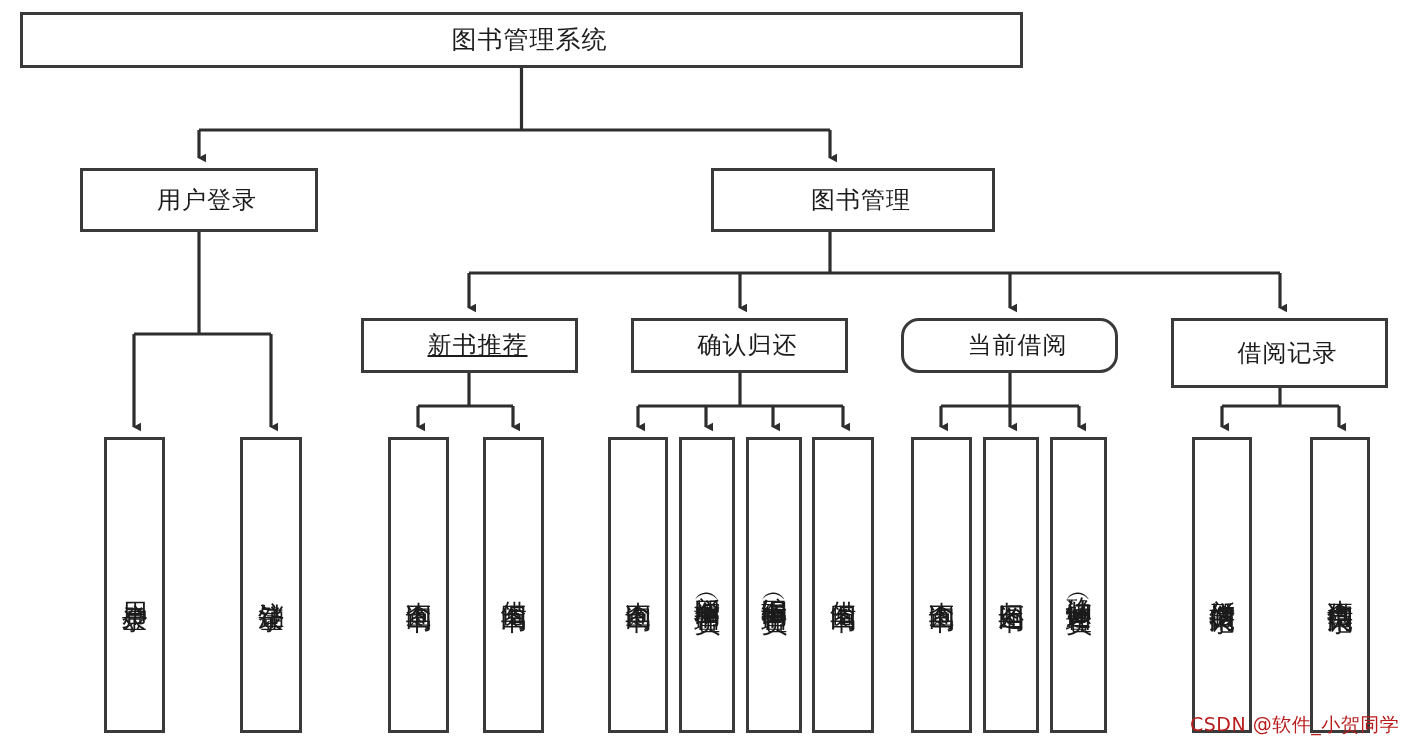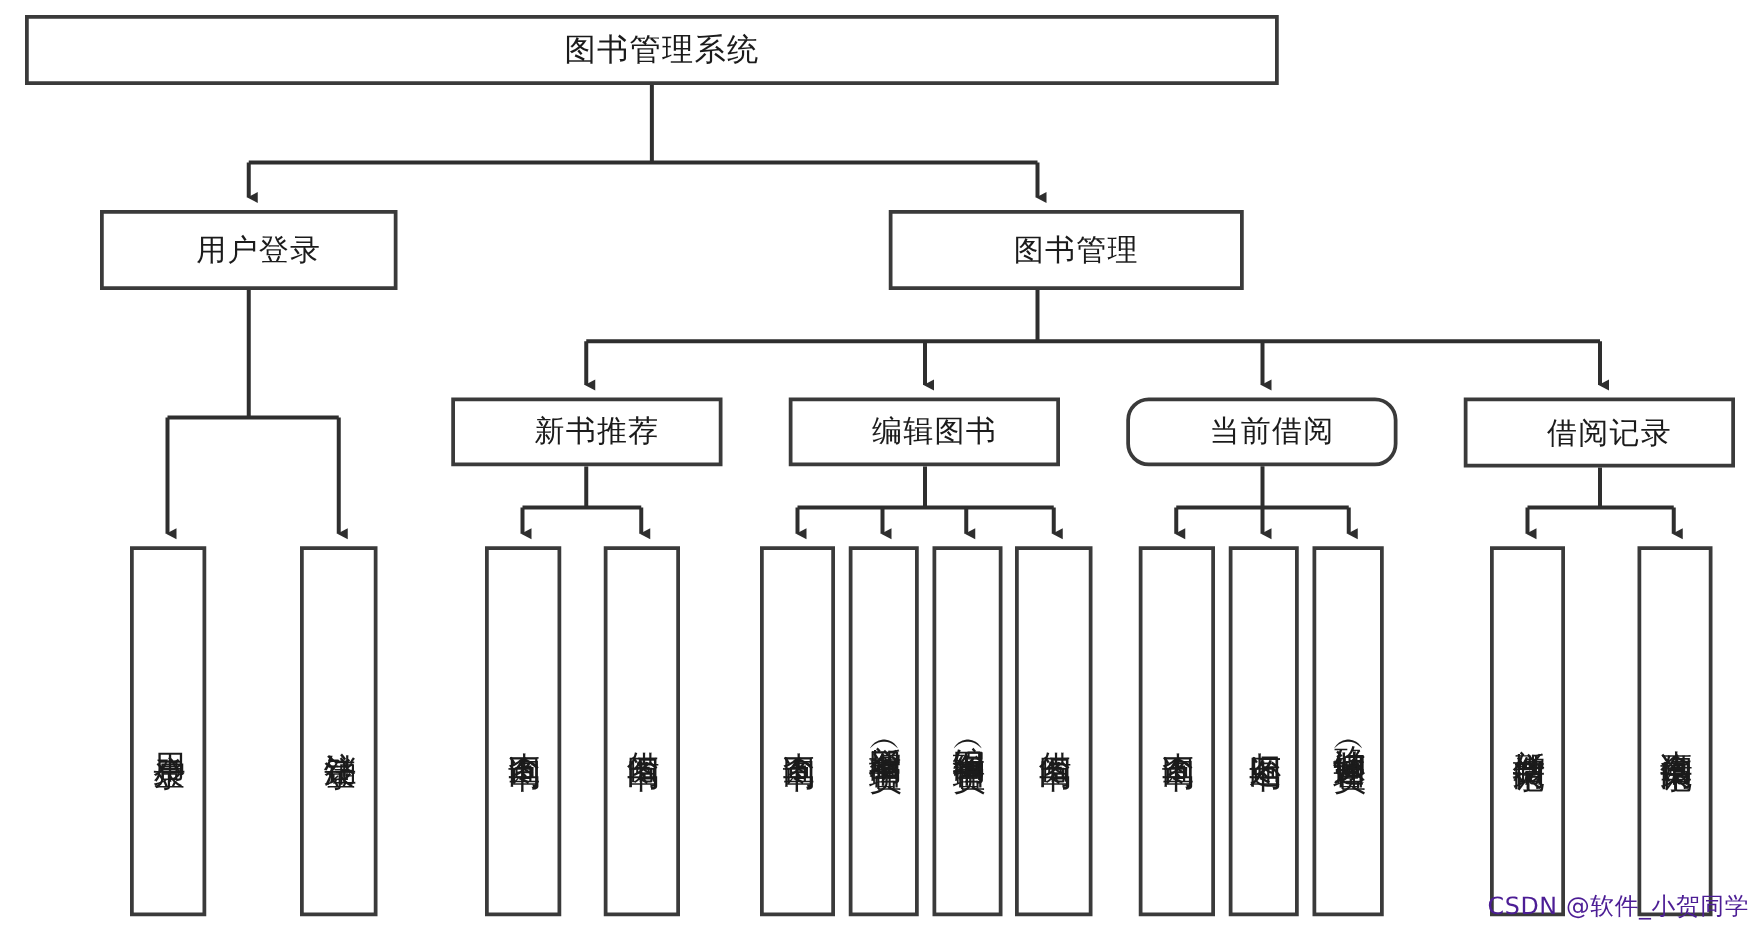--- a/index.html
+++ b/index.html
@@ -54,21 +54,21 @@
     white-space: normal;
   }
   .node.root {
     font-size: 25px;
   }
   #watermark {
     position: absolute;
     left: 1190px;
     top: 712px;
     font-size: 19px;
-    color: #4c1d95;
+    color: #b91c1c;
     font-family: "DejaVu Sans", "Liberation Sans", sans-serif;
     white-space: nowrap;
     letter-spacing: 0.5px;
   }
 </style>
 </head>
 <body>
 
 <div id="canvas">
 
@@ -132,33 +132,33 @@
   </div>
 
   <div class="node horiz" style="left:80px; top:168px; width:238px; height:64px;">
     <span>用户登录</span>
   </div>
 
   <div class="node horiz" style="left:711px; top:168px; width:284px; height:64px;">
     <span>图书管理</span>
   </div>
 
-  <div class="node horiz" style="left:361px; top:318px; width:217px; height:55px;">
+  <div class="node horiz" style="left:361px; top:318px; width:217px; height:55px;text-decoration:underline;">
     <span>新书推荐</span>
   </div>
 
   <div class="node horiz" style="left:631px; top:318px; width:217px; height:55px;">
-    <span>编辑图书</span>
+    <span>确认归还</span>
   </div>
 
   <div class="node horiz" style="left:901px; top:318px; width:217px; height:55px;border-radius:18px;">
     <span>当前借阅</span>
   </div>
 
-  <div class="node horiz" style="left:1171px; top:318px; width:217px; height:56px;">
+  <div class="node horiz" style="left:1171px; top:318px; width:217px; height:70px;">
     <span>借阅记录</span>
   </div>
 
   <div class="node vert" style="left:104px; top:437px; width:61px; height:296px;">
     <span class="vtext">用户登录</span>
   </div>
 
   <div class="node vert" style="left:240px; top:437px; width:62px; height:296px;">
     <span class="vtext">注销登录</span>
   </div>

